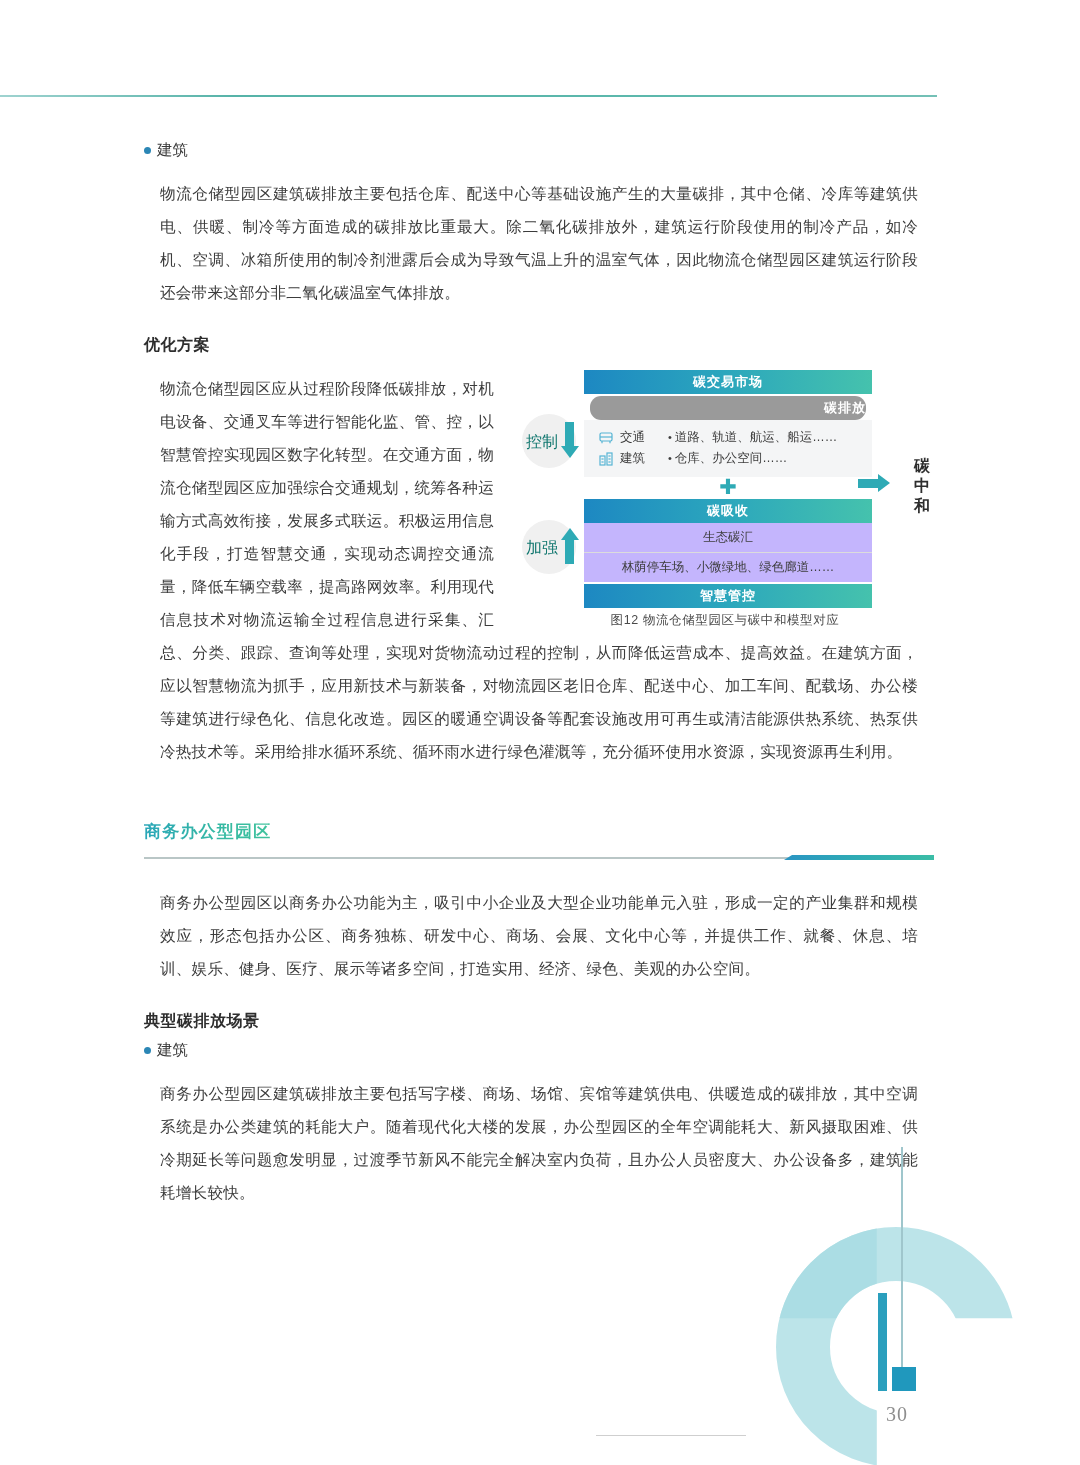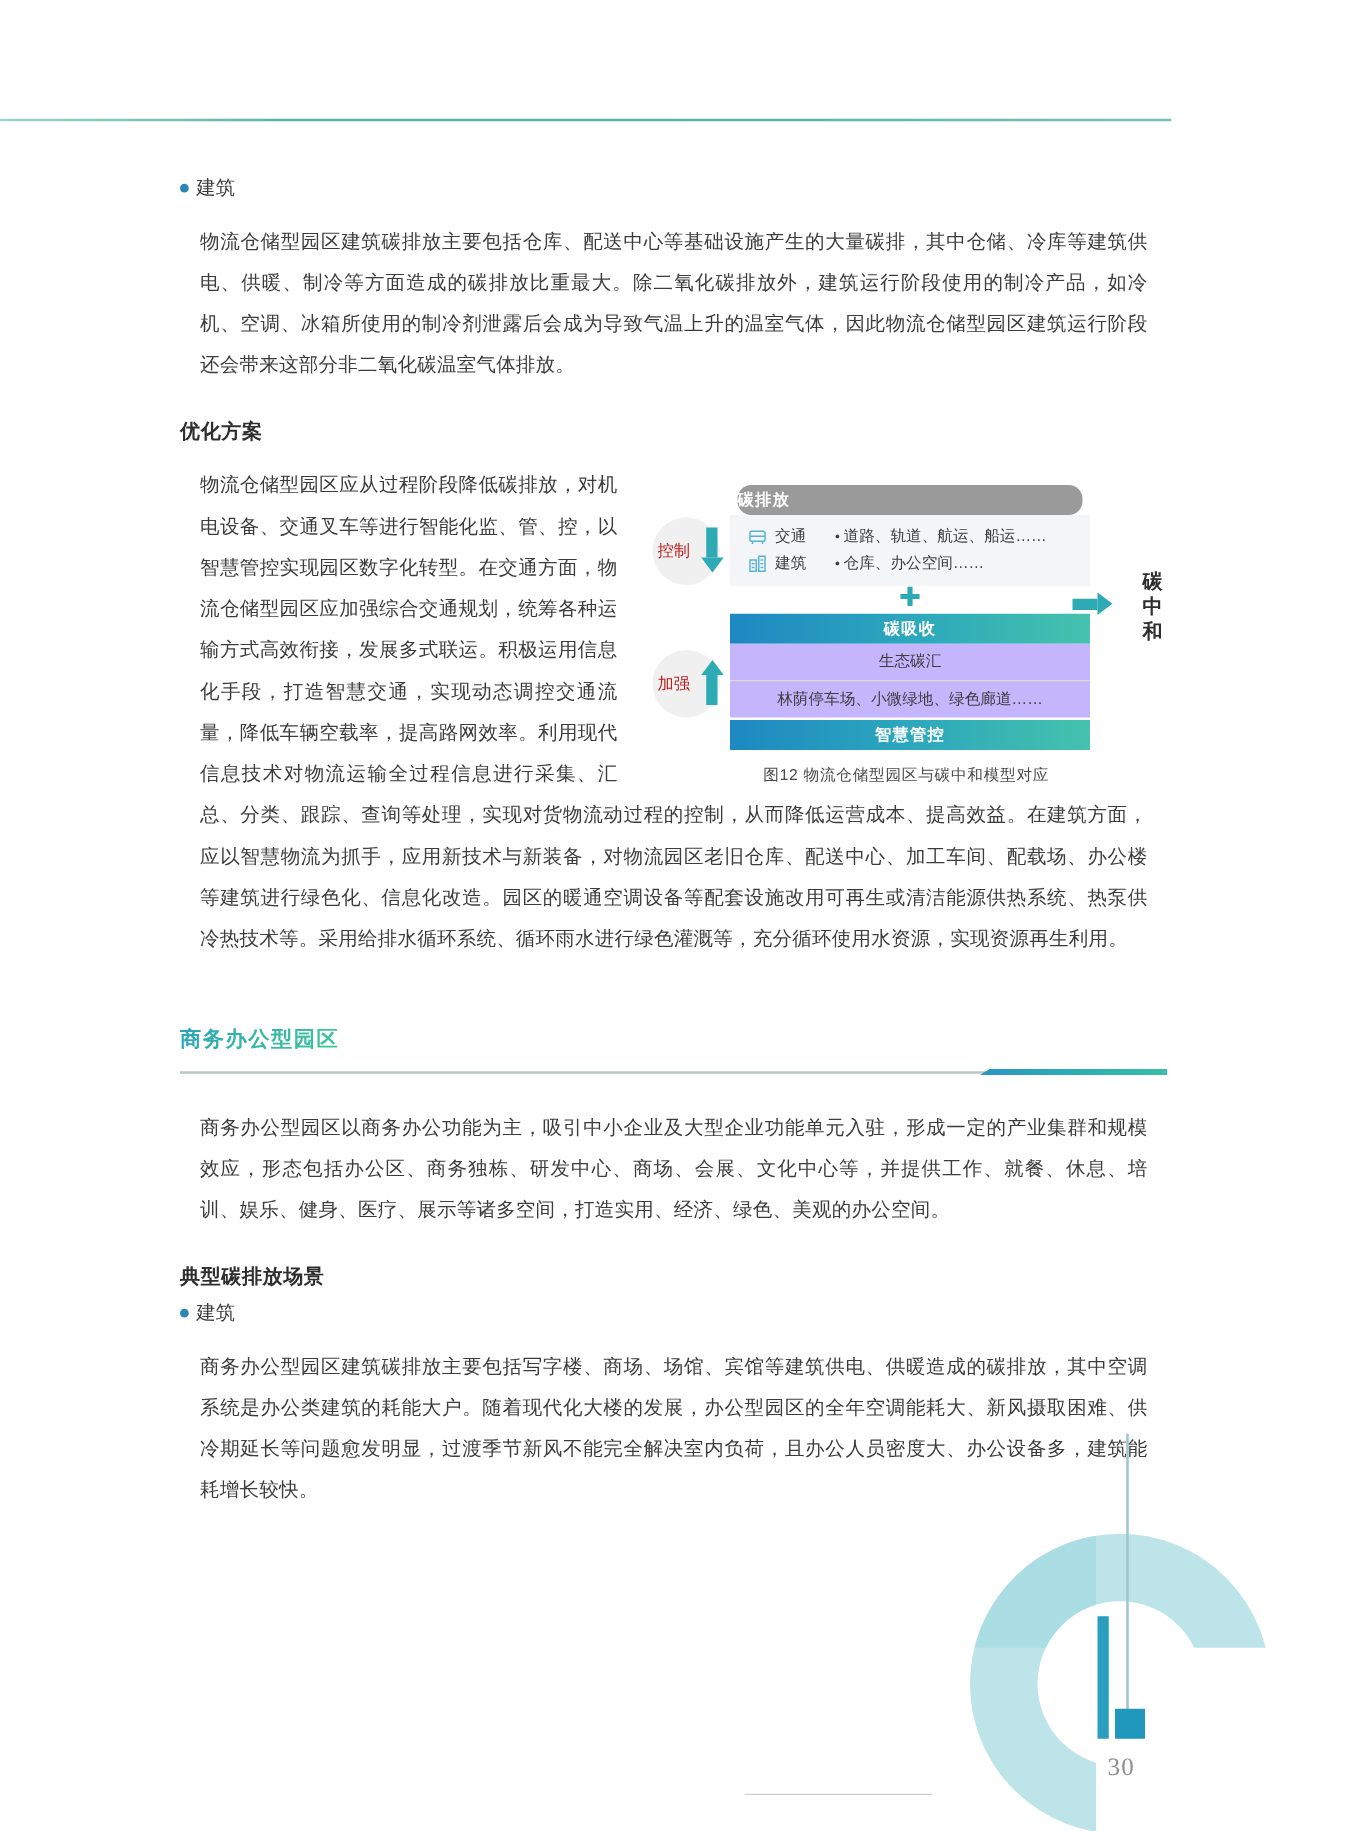--- a/index.html
+++ b/index.html
@@ -83,22 +83,22 @@
     height: 232px;
   }
   .dg-circle {
     position: absolute;
     width: 54px; height: 54px;
     border-radius: 50%;
     background: #f0f0f0;
   }
   .dg-sidelabel {
     position: absolute;
-    font-size: 13px;
-    color: #b91c1c;
+    font-size: 16px;
+    color: #0f766e;
     white-space: nowrap;
   }
   .arrow-down-shaft {
     position: absolute;
     width: 9px; height: 24px;
     background: #2eaab5;
   }
   .arrow-down-head {
     position: absolute;
     width: 0; height: 0;
@@ -132,25 +132,25 @@
     text-align: center;
     padding: 5px 0 6px 0;
     letter-spacing: 1px;
     line-height: 1;
   }
   .bar-gray {
     background: #9a9a9a;
     color: #ffffff;
     font-size: 13px;
     font-weight: bold;
-    text-align: left;
+    text-align: right;
     padding: 5px 0 6px 0;
     letter-spacing: 1px;
     border-radius: 11px;
-    margin: 18px 6px 0 6px;
+    margin: 2px 6px 0 6px;
     line-height: 1;
   }
   .panel {
     background: #f4f5f6;
     padding: 7px 0 8px 0;
   }
   .prow {
     display: flex;
     align-items: center;
     font-size: 12.5px;
@@ -332,20 +332,21 @@
           <div class="arrow-down-shaft" style="left:49px; top:52px;"></div>
           <div class="arrow-down-head" style="left:44.5px; top:76px;"></div>
 
           <div class="dg-circle" style="left:6px; top:150px;"></div>
           <div class="dg-sidelabel" style="left:10px; top:168px;">加强</div>
           <div class="arrow-up-shaft" style="left:49px; top:170px;"></div>
           <div class="arrow-up-head" style="left:44.5px; top:158px;"></div>
 
           <div class="stack">
 
+            <div class="bar-grad">碳交易市场</div>
 
             <div class="bar-gray">碳排放</div>
 
             <div class="panel">
 
               <div class="prow">
                 <span class="pico">
                   <svg viewBox="0 0 16 16" width="16" height="16" fill="none" stroke="#55b4d4" stroke-width="1.2">
                     <rect x="2" y="3" width="12" height="8" rx="1.4"></rect>
                     <line x1="2" y1="7" x2="14" y2="7"></line>

